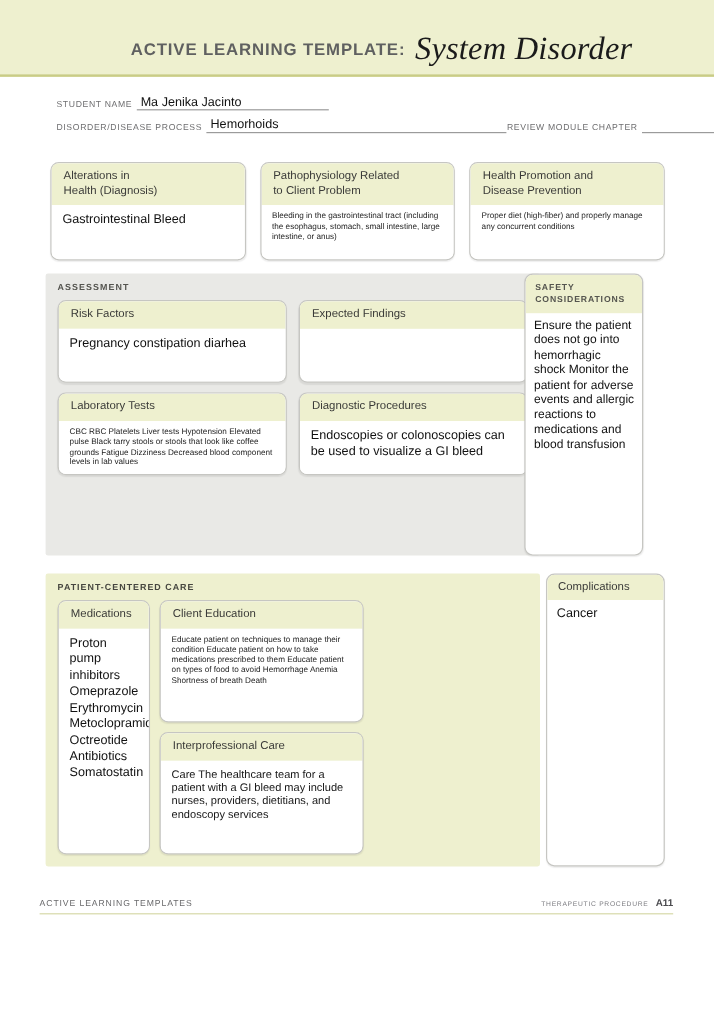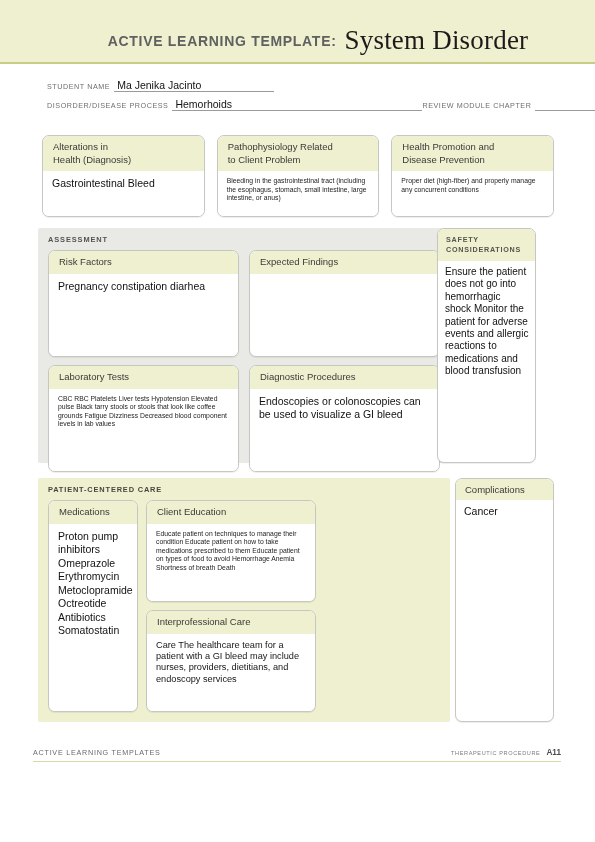--- a/index.html
+++ b/index.html
@@ -41,20 +41,21 @@
     letter-spacing: 0.7px;
     font-weight: bold;
     color: #5f6060;
     text-transform: uppercase;
     position: relative;
     top: -3px;
     margin-left: 41px;
   }
   .tpl-title {
     font-family: "Liberation Serif", serif;
+    font-style: italic;
     font-size: 27px;
     color: #1b1b1b;
     letter-spacing: 0.2px;
   }
 
   
   .fields {
     position: absolute;
     left: 47px; top: 76px;
     width: 505px;
@@ -144,21 +145,21 @@
   .assess-grid {
     position: absolute;
     left: 10px; top: 22px;
     width: 392px;
     display: flex;
     flex-wrap: wrap;
     gap: 8px 10px;
   }
   .assess-grid > .card {
     flex: 0 0 191px;
-    height: 107px;
+    height: 69px;
   }
 
   
   .safety-card {
     position: absolute;
     left: 437px; top: 228px;
     width: 99px;
     height: 235px;
     background: #ffffff;
     border: 1px solid #c6c6c2;
@@ -203,21 +204,21 @@
   .pcc-cols {
     position: absolute;
     left: 10px; top: 22px;
     width: 392px;
     height: 212px;
     display: flex;
     gap: 8px;
   }
   .pcc-col { display: flex; flex-direction: column; gap: 8px; }
   .col-a { width: 152px; }
-  .col-b { width: 90px; justify-content: flex-end; }
+  .col-b { width: 77px; justify-content: flex-end; }
   .col-c { width: 170px; }
 
   .col-a > .card { height: 102px; }
   .col-b > .card { height: 212px; }
   .col-c > .card { height: 102px; }
 
   
   .comp-card {
     position: absolute;
     left: 455px; top: 478px;

